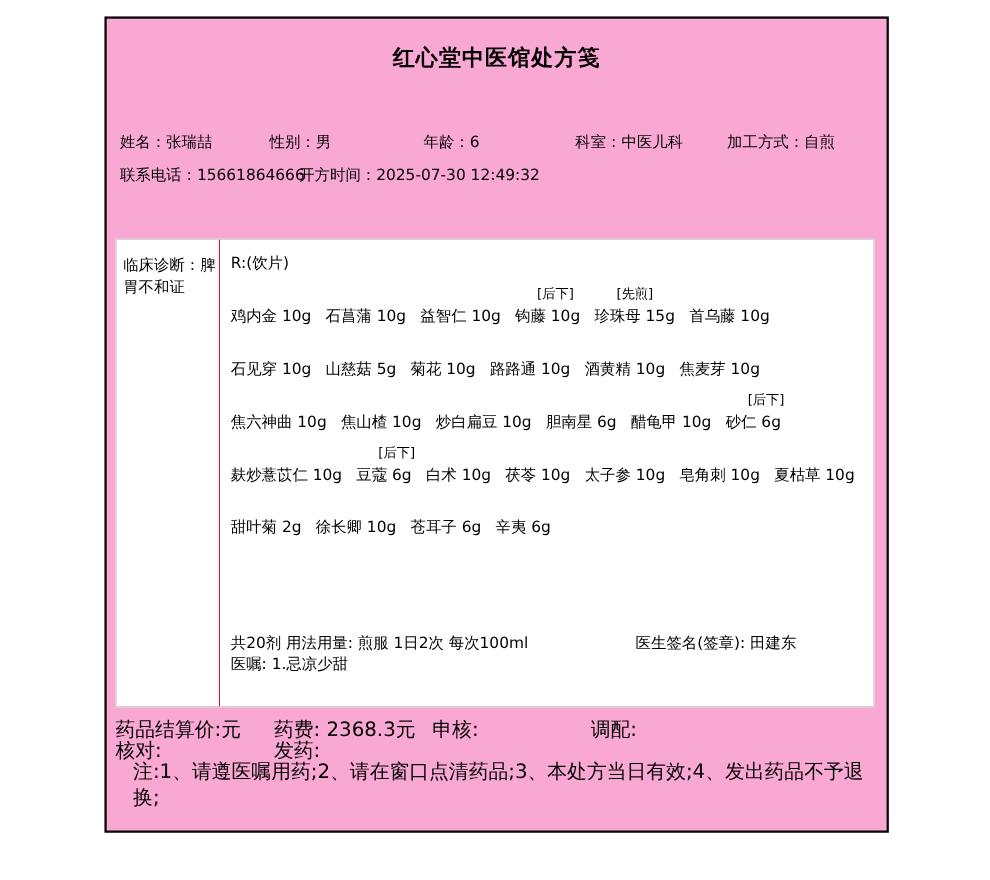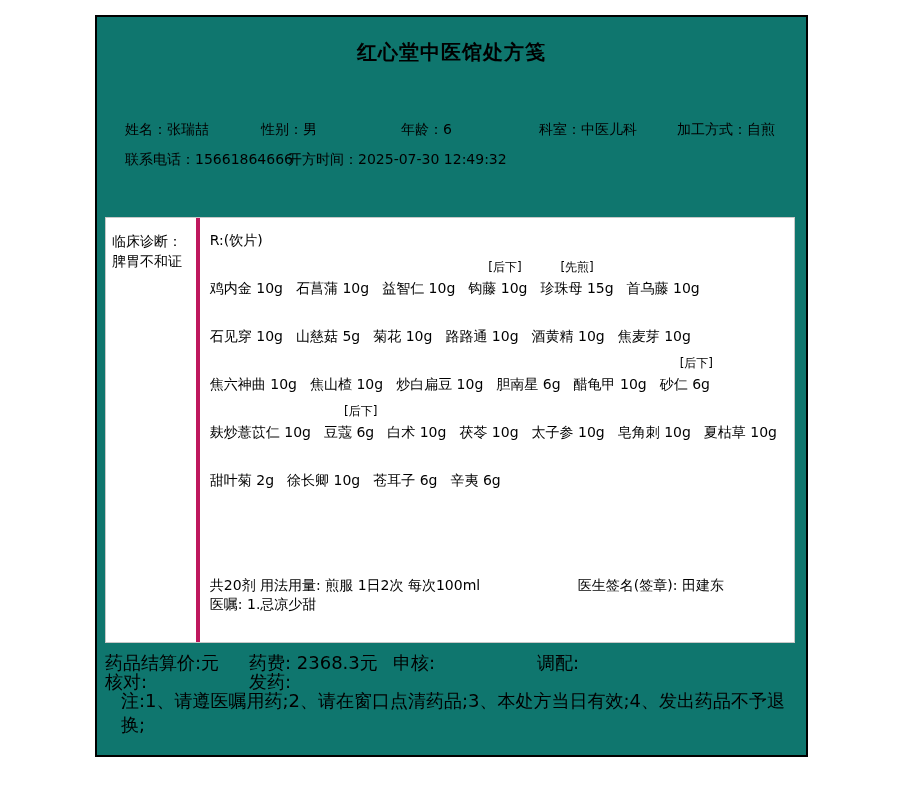--- a/index.html
+++ b/index.html
@@ -1,32 +1,32 @@
 <!DOCTYPE html>
 <html><head>
 <meta charset="utf-8">
 <style>
   html,body{margin:0;padding:0;}
   body{width:900px;height:800px;background:#ffffff;font-family:"DejaVu Sans",sans-serif;color:#000;position:relative;overflow:hidden;}
-  .sheet{position:absolute;left:95px;top:15px;width:713px;height:742px;border:2px solid #000;background:#0f766e;box-sizing:border-box;}
+  .sheet{position:absolute;left:95px;top:15px;width:713px;height:742px;border:2px solid #000;background:#f9a8d4;box-sizing:border-box;}
   .title{position:absolute;left:0;top:22px;width:100%;text-align:center;font-size:20px;font-weight:bold;letter-spacing:1px;}
-  .info-row{position:absolute;left:16px;width:100%;height:20px;font-size:14px;}
+  .info-row{position:absolute;left:0;width:100%;height:20px;font-size:14px;}
   .info-row .info-item{position:absolute;top:0;white-space:nowrap;}
   #info-row1{top:104px;}
   #info-row2{top:134px;}
   #info-row1 .info-item:nth-child(1){left:12px;}
   #info-row1 .info-item:nth-child(2){left:148px;}
   #info-row1 .info-item:nth-child(3){left:288px;}
   #info-row1 .info-item:nth-child(4){left:426px;}
   #info-row1 .info-item:nth-child(5){left:564px;}
   #info-row2 .info-item:nth-child(1){left:12px;}
   #info-row2 .info-item:nth-child(2){left:175px;}
   #info-row2 .info-item:nth-child(3){left:478px;}
   .rx-box{position:absolute;left:8px;top:200px;width:690px;height:426px;border:1px solid #c8c8c8;display:flex;box-sizing:border-box;background:#fff;}
-  .diag-cell{width:137px;border-right:4px solid #be185d;padding:13px 2px 0 6px;font-size:14px;line-height:20px;box-sizing:border-box;}
+  .diag-cell{width:137px;border-right:1px solid #be185d;padding:13px 2px 0 6px;font-size:14px;line-height:20px;box-sizing:border-box;}
   .rx-cell{flex:1;position:relative;padding:13px 4px 0 10px;font-size:14px;box-sizing:border-box;}
   .rx-header{line-height:18px;}
   .herb-line{line-height:18px;margin-top:30px;white-space:nowrap;}
   .herb{position:relative;display:inline-block;margin-right:13px;}
   .herb-note{position:absolute;top:-21px;left:20px;font-size:12px;}
   .usage-block{position:absolute;left:10px;top:358px;right:4px;font-size:14px;line-height:19px;}
   .usage-line{position:relative;height:19px;white-space:nowrap;}
   .doctor-sign{position:absolute;left:368px;top:0;white-space:nowrap;}
   .footer{position:absolute;left:8px;top:634px;width:700px;font-size:18px;}
   .footer-line{position:relative;height:19px;}

